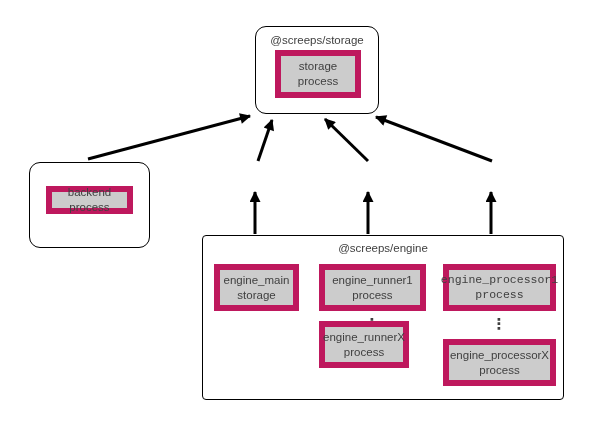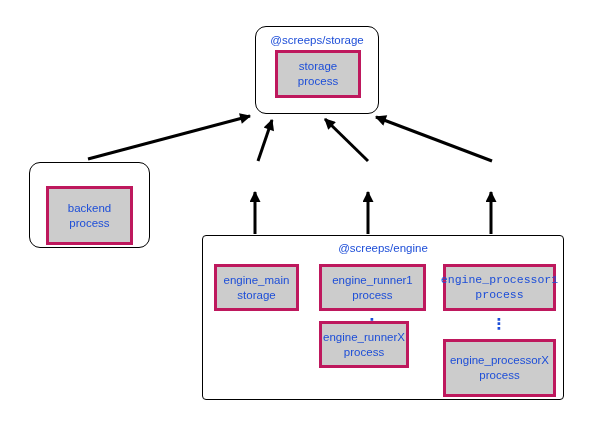--- a/index.html
+++ b/index.html
@@ -6,21 +6,21 @@
     margin: 0;
     padding: 0;
     background: #ffffff;
   }
   .canvas {
     position: relative;
     width: 600px;
     height: 427px;
     background: #ffffff;
     font-family: "Liberation Sans", "DejaVu Sans", sans-serif;
-    color: #1d4ed8;
+    color: #404040;
     overflow: hidden;
   }
   .arrow-layer {
     position: absolute;
     left: 0;
     top: 0;
     width: 600px;
     height: 427px;
     pointer-events: none;
   }
@@ -37,51 +37,51 @@
     position: absolute;
     left: 0;
     right: 0;
     text-align: center;
     font-size: 11.5px;
     white-space: nowrap;
   }
   .process-box {
     position: absolute;
     background: #cccccc;
-    border: 3px solid #be185d;
+    border: 6px solid #be185d;
     box-sizing: border-box;
     display: flex;
     align-items: center;
     justify-content: center;
     text-align: center;
   }
   .process-label {
     font-size: 11.5px;
     line-height: 1.3;
     white-space: pre-line;
   }
   
   .node-storage { left: 255px; top: 26px; width: 124px; height: 88px; }
   .node-storage .node-label { top: 7px; }
   .node-storage .process-box { left: 19px; top: 23px; width: 86px; height: 48px; }
   
   .node-backend { left: 29px; top: 162px; width: 121px; height: 86px; }
   .node-backend .node-label { top: 7px; }
-  .node-backend .process-box { left: 16px; top: 23px; width: 87px; height: 59px; }
+  .node-backend .process-box { left: 16px; top: 23px; width: 87px; height: 28px; }
   
   .node-driver { left: 200px; top: 162px; width: 366px; height: 23px; border-radius: 12px; }
   .node-driver .node-label { top: 4px; }
   
   .node-engine { left: 202px; top: 235px; width: 362px; height: 165px; border-radius: 4px; }
   .node-engine .node-label { top: 6px; }
   .pb-main       { left: 11px;  top: 28px;  width: 85px;  height: 47px; }
   .pb-runner1    { left: 116px; top: 28px;  width: 107px; height: 47px; align-items: center; }
   .pb-processor1 { left: 240px; top: 28px;  width: 113px; height: 47px; font-family: Liberation Mono, monospace; }
   .pb-runnerX    { left: 116px; top: 85px; width: 90px; height: 47px; }
-  .pb-processorX { left: 240px; top: 103px; width: 113px; height: 58px; }
+  .pb-processorX { left: 240px; top: 103px; width: 113px; height: 47px; }
   .ellipsis {
     position: absolute;
     font-size: 15px;
     font-weight: bold;
     line-height: 1;
     width: 20px;
     text-align: center;
     top: 80px;
   }
   .ellipsis-runner    { left: 159px; }

